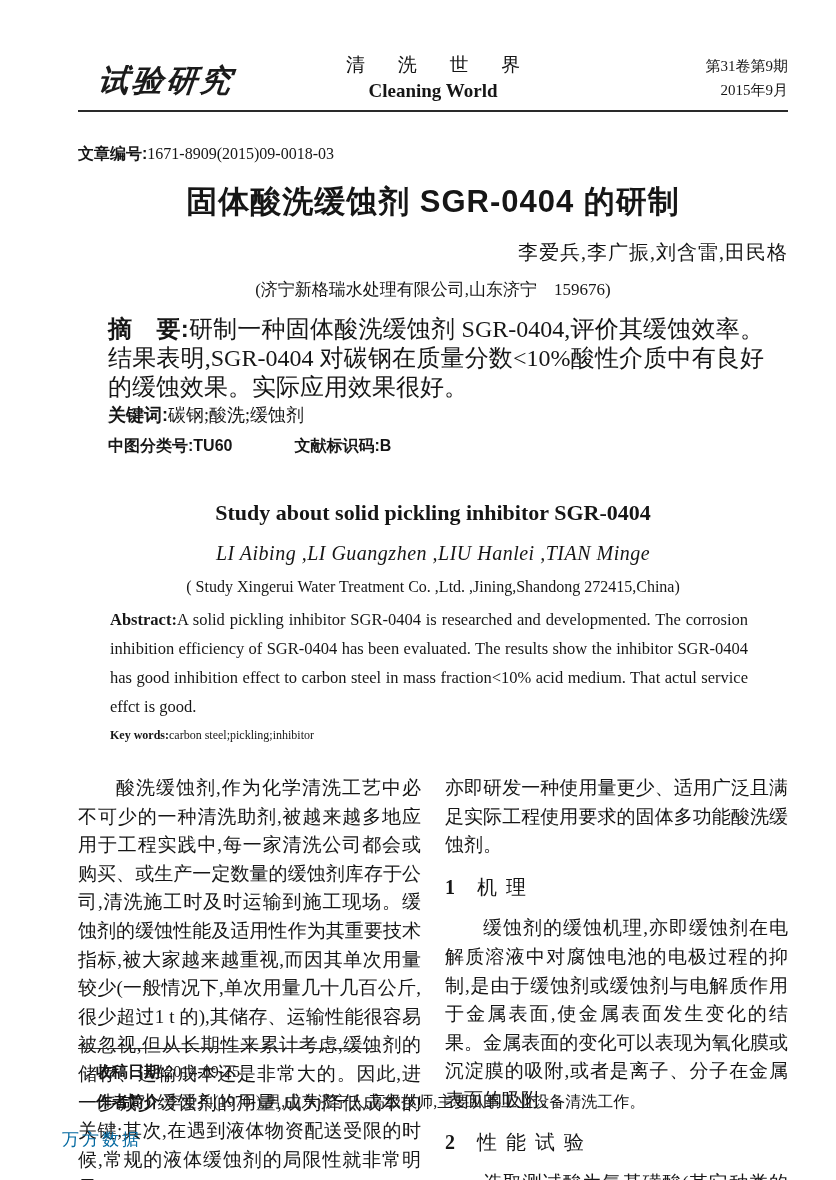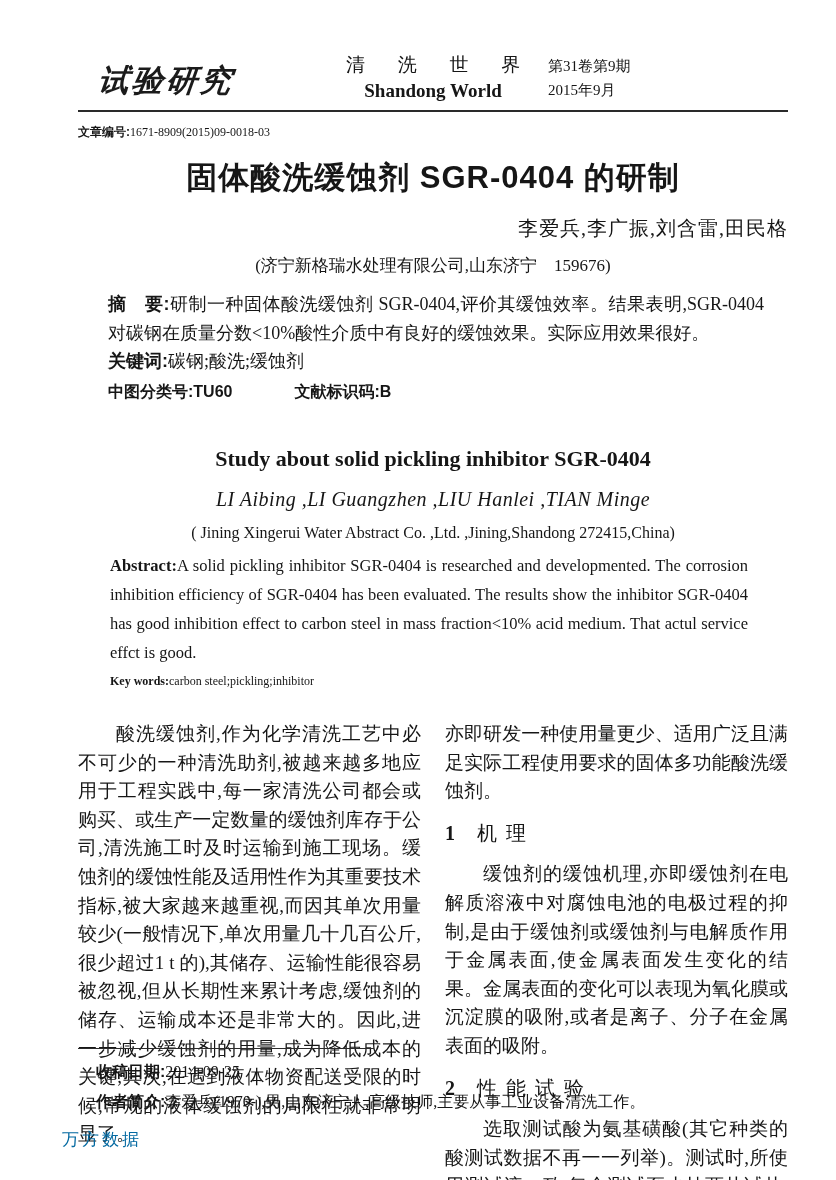--- a/index.html
+++ b/index.html
@@ -22,42 +22,42 @@
     margin-left:20px; margin-top:8px;
     font-family:"DejaVu Serif", serif;
     font-size:31px; font-weight:bold; font-style:italic;
     letter-spacing:3px;
     transform:skewX(-6deg);
     color:#1b1b1b;
   }
   .hdr-center { text-align:center; width:230px; }
   .jn-cn { font-size:19px; letter-spacing:14px; text-indent:14px; white-space:nowrap; }
   .jn-en { font-size:19px; font-weight:bold; margin-top:2px; font-family:"Liberation Serif",serif; }
-  .hdr-right { flex:1; text-align:left; font-size:15px; line-height:1.6; padding-top:2px; }
+  .hdr-right { flex:1; text-align:right; font-size:15px; line-height:1.6; padding-top:2px; }
   .hdr-rule { border:none; border-top:2px solid #2a2a2a; margin:8px 0 0 0; }
 
-  .article-id { margin-top:12px; font-size:12px; }
+  .article-id { margin-top:32px; font-size:16px; }
   .lbl-hei { font-family:"Liberation Sans", sans-serif; font-weight:bold; }
 
   
   .title-cn {
     text-align:center;
     font-family:"Liberation Sans", sans-serif;
     font-weight:bold;
     font-size:31px;
     letter-spacing:1px;
     margin:16px 0 0 0;
   }
   .authors-cn { text-align:right; font-size:20px; margin-top:16px; letter-spacing:1px; }
   .affil-cn { text-align:center; font-size:17px; margin-top:12px; }
 
   
   .abs-cn {
     margin:13px 24px 0 30px;
-    font-size:18px; line-height:29px;
+    font-size:24px; line-height:29px;
     text-align:justify;
   }
   .kw-line { margin:0 42px 0 30px; font-size:18px; line-height:27px; }
   .clc-line { margin:3px 42px 0 30px; font-size:16px; line-height:27px; }
   .clc-gap { display:inline-block; width:62px; }
 
   
   .en-title { text-align:center; font-size:22px; font-weight:bold; margin-top:41px; }
   .en-authors { text-align:center; font-size:20px; font-style:italic; margin-top:16px; letter-spacing:0.5px;font-family:Liberation Serif, serif; }
   .en-affil { text-align:center; font-size:16px; margin-top:13px; }
@@ -100,21 +100,21 @@
 <body>
 
 <div class="page">
 
   <div class="hdr">
     <div class="hdr-left">
       <span class="logo">试验研究</span>
     </div>
     <div class="hdr-center">
       <div class="jn-cn">清 洗 世 界</div>
-      <div class="jn-en">Shandong World</div>
+      <div class="jn-en">Cleaning World</div>
     </div>
     <div class="hdr-right">
       <div>第31卷第9期</div>
       <div>2015年9月</div>
     </div>
   </div>
   <hr class="hdr-rule">
 
   <div class="article-id">
     <span class="lbl-hei">文章编号:</span><span>1671-8909(2015)09-0018-03</span>
@@ -129,21 +129,21 @@
   </div>
   <div class="kw-line">
     <span class="lbl-hei">关键词:</span><span>碳钢;酸洗;缓蚀剂</span>
   </div>
   <div class="clc-line">
     <span class="lbl-hei">中图分类号:</span><span class="lbl-hei">TU60</span><span class="clc-gap"></span><span class="lbl-hei">文献标识码:</span><span class="lbl-hei">B</span>
   </div>
 
   <div class="en-title">Study about solid pickling inhibitor SGR-0404</div>
   <div class="en-authors">LI Aibing ,LI Guangzhen ,LIU Hanlei ,TIAN Minge</div>
-  <div class="en-affil">( Jining Xingerui Water Abstract Co. ,Ltd. ,Jining,Shandong 272415,China)</div>
+  <div class="en-affil">( Study Xingerui Water Treatment Co. ,Ltd. ,Jining,Shandong 272415,China)</div>
   <div class="en-abs">
     <b>Abstract:</b><span>A solid pickling inhibitor SGR-0404 is researched and developmented. The corrosion inhibition efficiency of SGR-0404 has been evaluated. The results show the inhibitor SGR-0404 has good inhibition effect to carbon steel in mass fraction&lt;10% acid medium. That actul service effct is good.</span>
   </div>
   <div class="en-kw">
     <b>Key words:</b><span>carbon steel;pickling;inhibitor</span>
   </div>
 
   <div class="columns">
     <div class="col">
       <p class="p-indent">酸洗缓蚀剂,作为化学清洗工艺中必不可少的一种清洗助剂,被越来越多地应用于工程实践中,每一家清洗公司都会或购买、或生产一定数量的缓蚀剂库存于公司,清洗施工时及时运输到施工现场。缓蚀剂的缓蚀性能及适用性作为其重要技术指标,被大家越来越重视,而因其单次用量较少(一般情况下,单次用量几十几百公斤,很少超过1 t 的),其储存、运输性能很容易被忽视,但从长期性来累计考虑,缓蚀剂的储存、运输成本还是非常大的。因此,进一步减少缓蚀剂的用量,成为降低成本的关键;其次,在遇到液体物资配送受限的时候,常规的液体缓蚀剂的局限性就非常明显了。</p>

